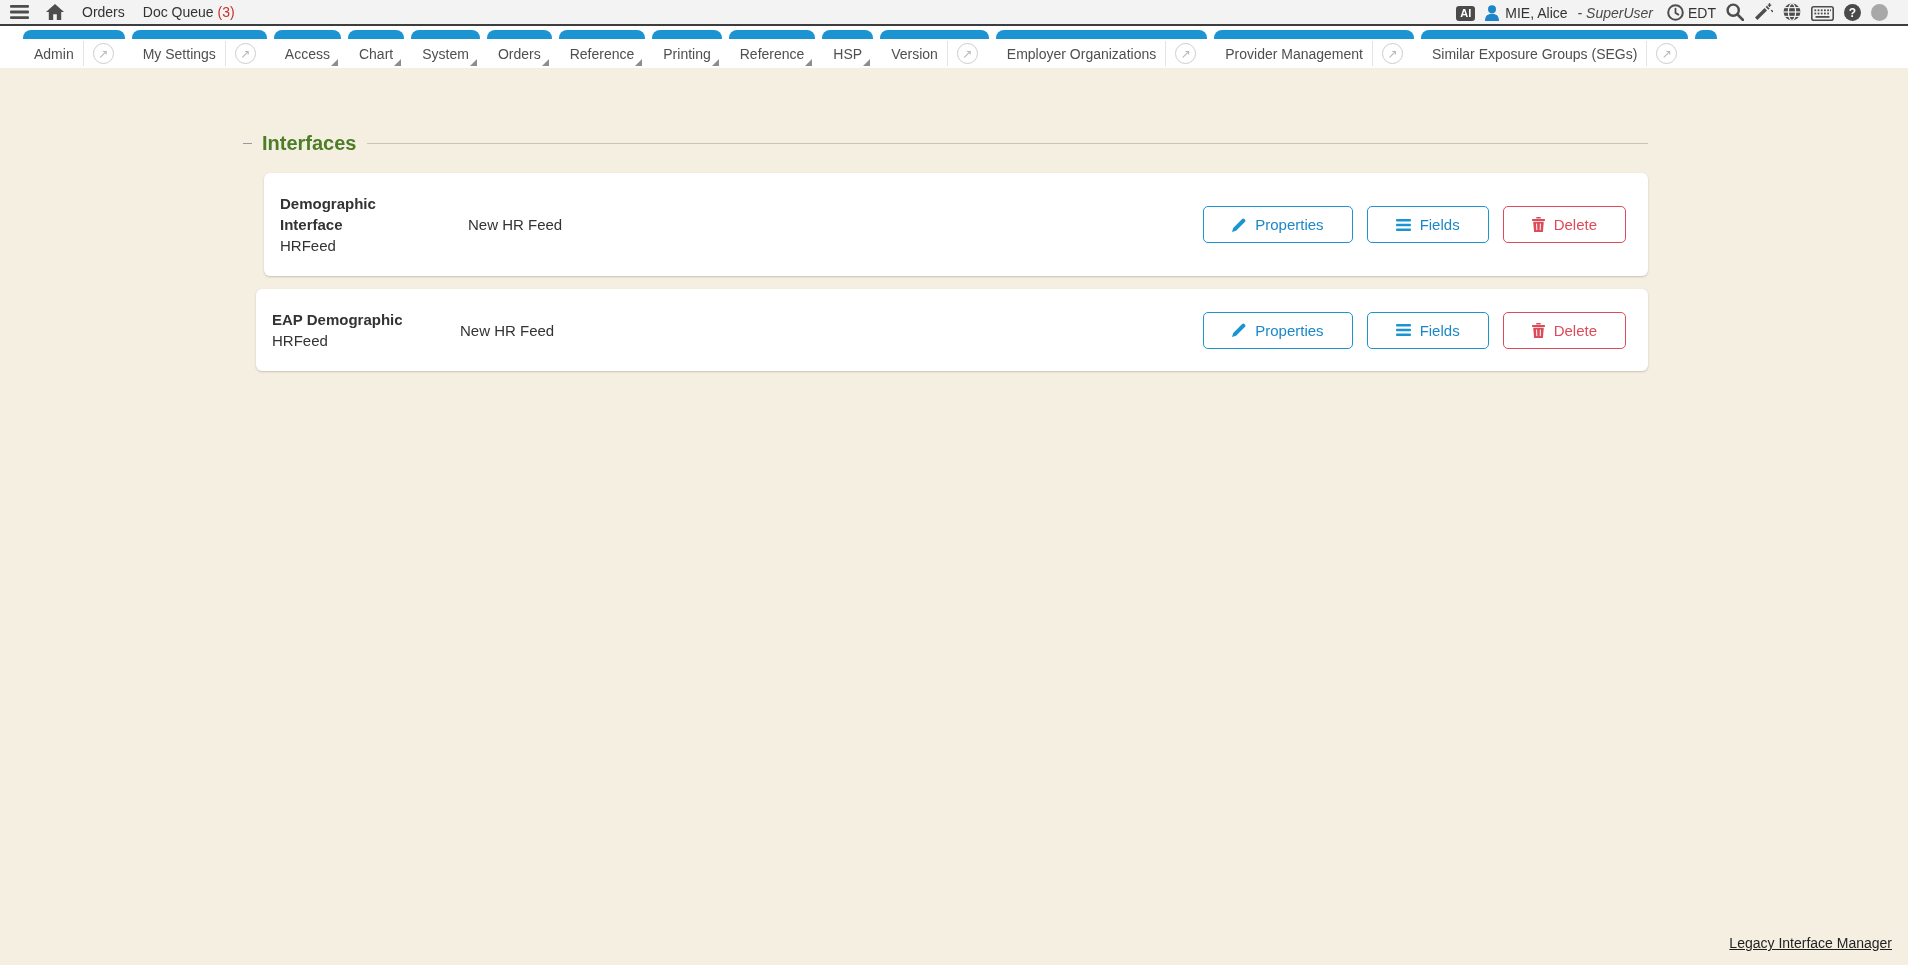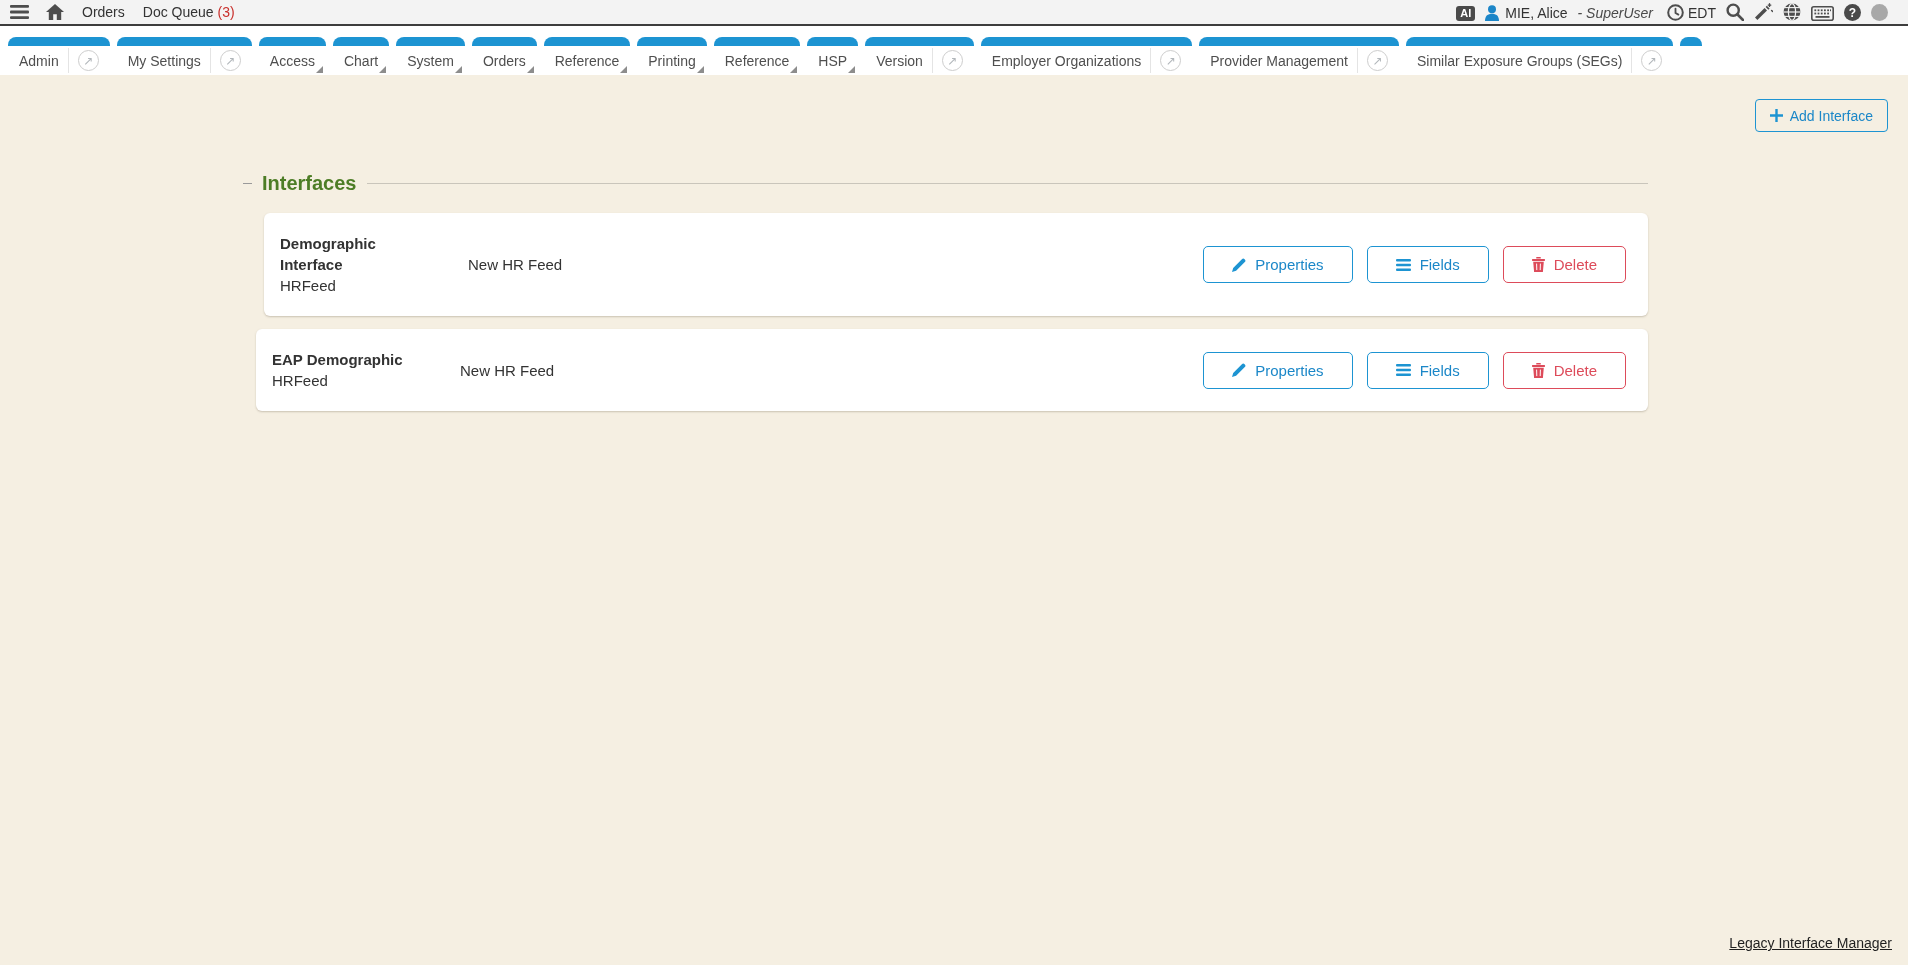--- a/index.html
+++ b/index.html
@@ -29,22 +29,22 @@
   .user-name { font-size:14px; color:#333; }
   .user-role { font-size:14px; color:#4a4a4a; font-style:italic; margin-left:4px; }
   .tz-wrap { display:flex; align-items:center; gap:4px; cursor:pointer; margin-left:4px; }
   .tz-label { font-size:14px; color:#333; }
   .help-circle { width:17px; height:17px; border-radius:50%; background:#4a4a4a; color:#fff;
     font-size:12px; font-weight:bold; display:flex; align-items:center; justify-content:center; cursor:pointer; }
   .presence-circle { width:17px; height:17px; border-radius:50%; background:#a8a8a8; cursor:pointer; }
 
   
   .tabbar {
-    height:49px; background:#ffffff; display:flex; align-items:flex-end;
-    gap:7px; padding-left:8px; overflow:hidden; white-space:nowrap;
+    height:42px; background:#ffffff; display:flex; align-items:flex-end;
+    gap:7px; padding-left:23px; overflow:hidden; white-space:nowrap;
   }
   .tab {
     flex-shrink:0; height:38px; border-top:9px solid #1d94d2; border-radius:8px 8px 0 0;
     background:#fff; display:flex; align-items:center; padding:0 11px;
     font-size:14px; color:#4f4f4f; position:relative; cursor:pointer;
   }
   .tab.active { background:#1d94d2; border-top-color:#1d94d2; color:#fff; font-weight:bold; }
   .tab-sep { width:1px; height:25px; background:#e4e4e4; margin-left:9px; }
   .popout-icon {
     width:21px; height:21px; border:1px solid #cdcdcd; border-radius:50%;
@@ -237,28 +237,20 @@
     <span class="tab-sep"></span>
     <span class="popout-icon">↗</span>
   </div>
   <div class="tab">
     
   </div>
 </div>
 
 <div class="content">
 
-  <div class="add-row">
-    <button class="btn-add">
-      <svg width="13" height="13" viewBox="0 0 13 13">
-          <path d="M5.3 0 H7.7 V5.3 H13 V7.7 H7.7 V13 H5.3 V7.7 H0 V5.3 H5.3 Z" fill="#1d94d2"></path>
-        </svg>
-      <span>Add Interface</span>
-    </button>
-  </div>
 
   <div class="panel">
     <div class="legend">
       <span class="legend-dash"></span>
       <span class="legend-title">Interfaces</span>
       <span class="legend-line"></span>
     </div>
 
     <div class="card">
       <div class="iface-name">

